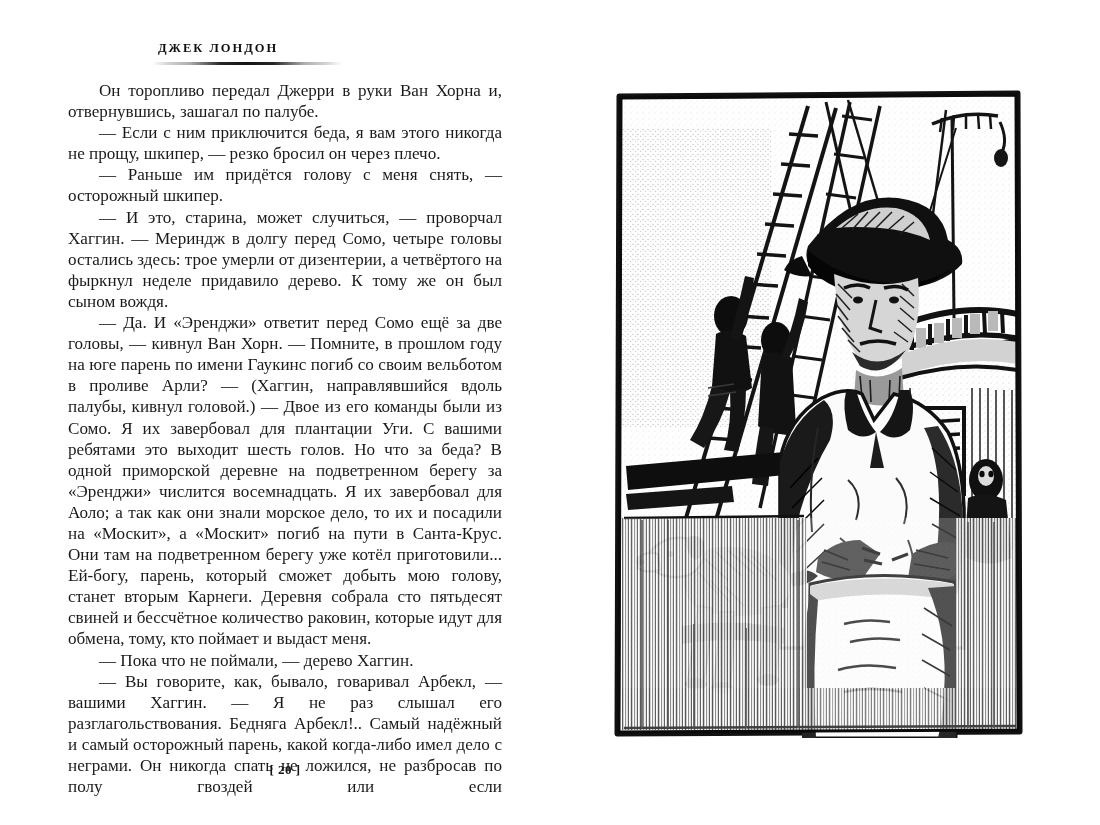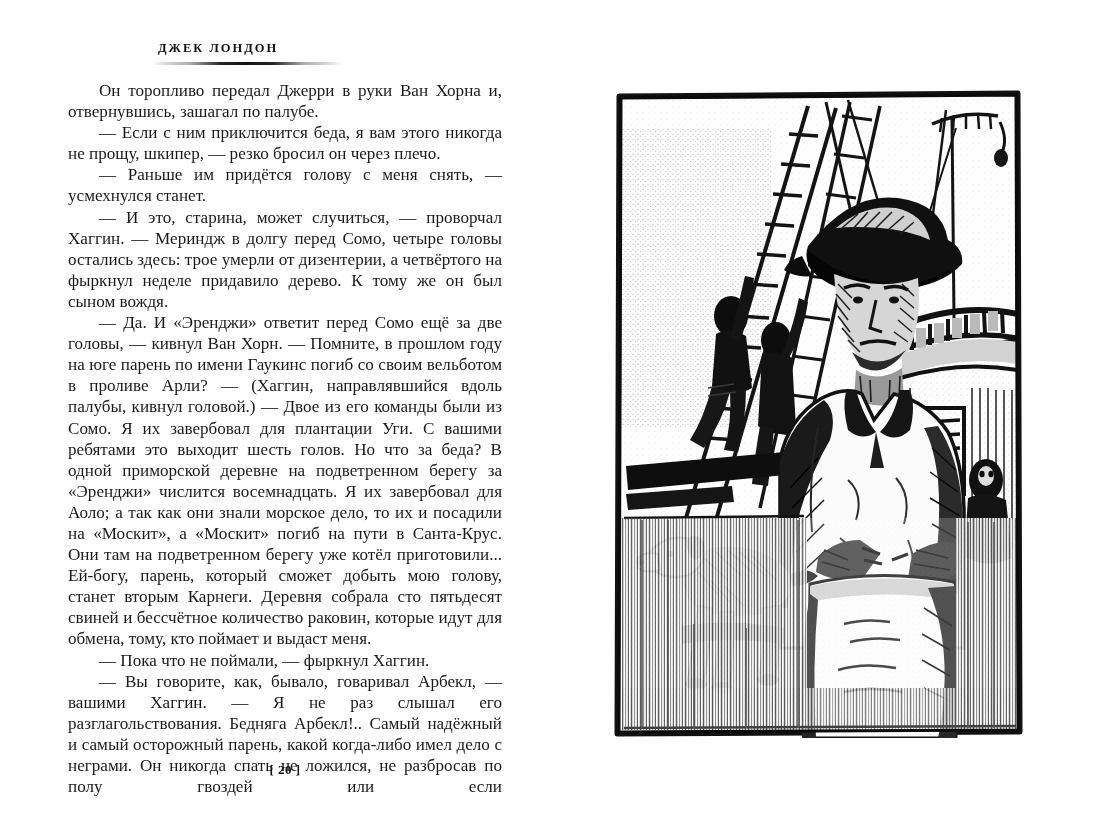--- a/index.html
+++ b/index.html
@@ -125,24 +125,24 @@
   <div class="page-left">
 
     <div class="running-head">
       <div class="running-head-title">ДЖЕК ЛОНДОН</div>
     </div>
     <div class="head-rule"></div>
 
     <div class="textblock">
       <p>Он торопливо передал Джерри в руки Ван Хорна и, отвернувшись, зашагал по палубе.</p>
       <p>— Если с ним приключится беда, я вам этого никогда не прощу, шкипер, — резко бросил он через плечо.</p>
-      <p>— Раньше им придётся голову с меня снять, — усмехнулся станет.</p>
+      <p>— Раньше им придётся голову с меня снять, — осторожный шкипер.</p>
       <p>— И это, старина, может случиться, — проворчал Хаггин. — Мериндж в долгу перед Сомо, четыре головы остались здесь: трое умерли от дизентерии, а четвёртого на фыркнул неделе придавило дерево. К тому же он был сыном вождя.</p>
       <p>— Да. И «Эренджи» ответит перед Сомо ещё за две головы, — кивнул Ван Хорн. — Помните, в прошлом году на юге парень по имени Гаукинс погиб со своим вельботом в проливе Арли? — (Хаггин, направлявшийся вдоль палубы, кивнул головой.) — Двое из его команды были из Сомо. Я их завербовал для плантации Уги. С вашими ребятами это выходит шесть голов. Но что за беда? В одной приморской деревне на подветренном берегу за «Эренджи» числится восемнадцать. Я их завербовал для Аоло; а так как они знали морское дело, то их и посадили на «Москит», а «Москит» погиб на пути в Санта-Крус. Они там на подветренном берегу уже котёл приготовили... Ей-богу, парень, который сможет добыть мою голову, станет вторым Карнеги. Деревня собрала сто пятьдесят свиней и бессчётное количество раковин, которые идут для обмена, тому, кто поймает и выдаст меня.</p>
-      <p>— Пока что не поймали, — фыркнул Хаггин.</p>
+      <p>— Пока что не поймали, — дерево Хаггин.</p>
       <p>— Вы говорите, как, бывало, говаривал Арбекл, — вашими Хаггин. — Я не раз слышал его разглагольствования. Бедняга Арбекл!.. Самый надёжный и самый осторожный парень, какой когда-либо имел дело с неграми. Он никогда спать не ложился, не разбросав по полу гвоздей или если</p>
     </div>
 
     <div class="folio">[ 20 ]</div>
   </div>
 
   <div class="page-right">
     <div class="illustration-frame">
       <svg viewBox="0 0 413 650" preserveAspectRatio="none" xmlns="http://www.w3.org/2000/svg">
         <defs>

